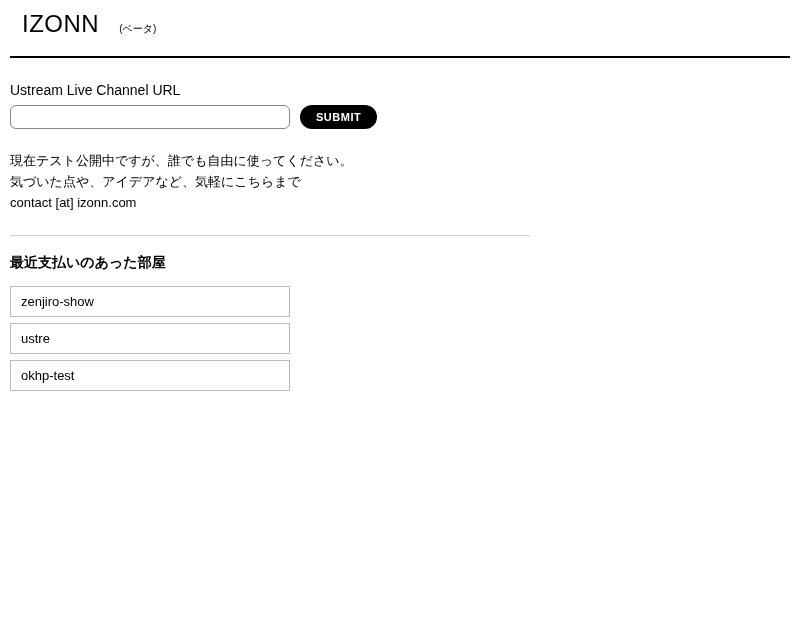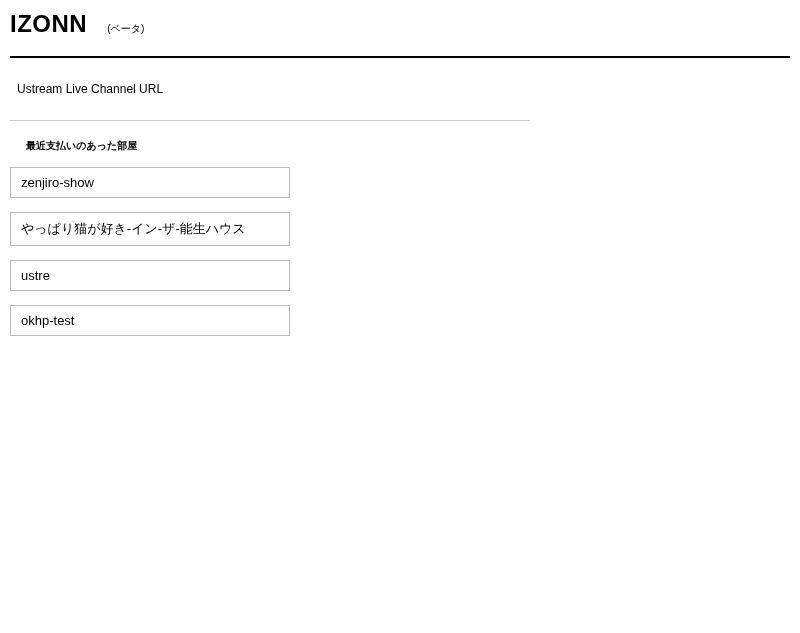--- a/index.html
+++ b/index.html
@@ -14,22 +14,23 @@
   }
   .page {
     padding: 10px 10px 0 10px;
   }
   .header-row {
     display: flex;
     align-items: baseline;
   }
   .site-title {
     font-size: 24px;
-    font-weight: bold;
+    font-weight: normal;
     letter-spacing: 0.5px;
+    margin-left: 12px;
   }
   .site-title-suffix {
     font-size: 10px;
     margin-left: 20px;
   }
   .hr-heavy {
     border: none;
     border-top: 2px solid #000;
     margin: 18px 0 22px 0;
   }
@@ -38,24 +39,23 @@
     border-top: 1px solid #ccc;
     margin: 22px 0 18px 0;
     width: 520px;
   }
   .body-text {
     font-size: 13px;
     line-height: 1.6;
     margin: 0 0 14px 0;
   }
   .url-label {
-    font-size: 12px;
+    font-size: 14px;
     line-height: 1.5;
     margin-bottom: 4px;
-    margin-left: 7px;
   }
   .form-row {
     display: flex;
     align-items: center;
     gap: 10px;
     margin-bottom: 22px;
   }
   .url-input {
     width: 280px;
     height: 24px;
@@ -71,28 +71,28 @@
     border: none;
     border-radius: 14px;
     height: 24px;
     padding: 0 16px;
     font-size: 11px;
     font-weight: bold;
     letter-spacing: 0.5px;
     cursor: pointer;
   }
   .section-label {
-    font-size: 10px;
+    font-size: 14px;
     font-weight: bold;
-    margin: 0 0 14px 16px;
+    margin: 0 0 14px 0;
   }
   .room-list {
     display: flex;
     flex-direction: column;
-    gap: 14px;
+    gap: 6px;
     width: 280px;
   }
   .room-item {
     border: 1px solid #bbb;
     padding: 7px 10px;
     font-size: 13px;
     cursor: pointer;
     background: #fff;
   }
 </style>
@@ -107,26 +107,32 @@
   </div>
 
   <hr class="hr-heavy">
 
 
 
   <div class="url-label">
     <div>Ustream Live Channel URL</div>
   </div>
 
+  <div class="form-row">
+    <input class="url-input" type="text" value="" style="">
+    <button class="submit-btn">SUBMIT</button>
+  </div>
 
+  <p class="body-text" style="white-space:pre-line">現在テスト公開中ですが、誰でも自由に使ってください。
+気づいた点や、アイデアなど、気軽にこちらまで
+contact [at] izonn.com</p>
 
   <hr class="hr-light">
 
   <p class="section-label">最近支払いのあった部屋</p>
 
   <div class="room-list">
     <div class="room-item">zenjiro-show</div>
-    <div class="room-item">やっぱり猫が好き-イン-ザ-能生ハウス</div>
     <div class="room-item">ustre</div>
     <div class="room-item">okhp-test</div>
   </div>
 
 </div>
 
 </body></html>

